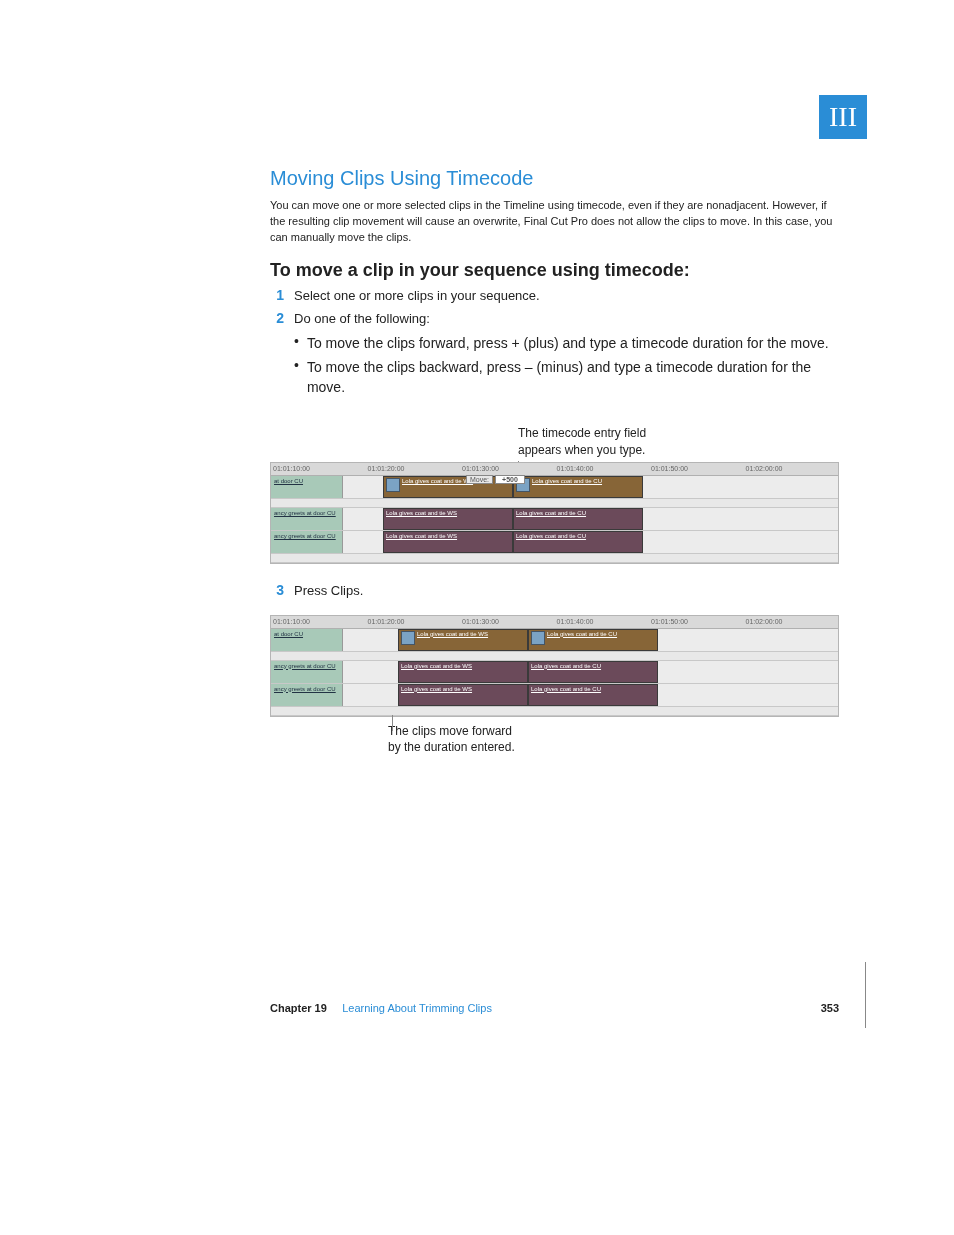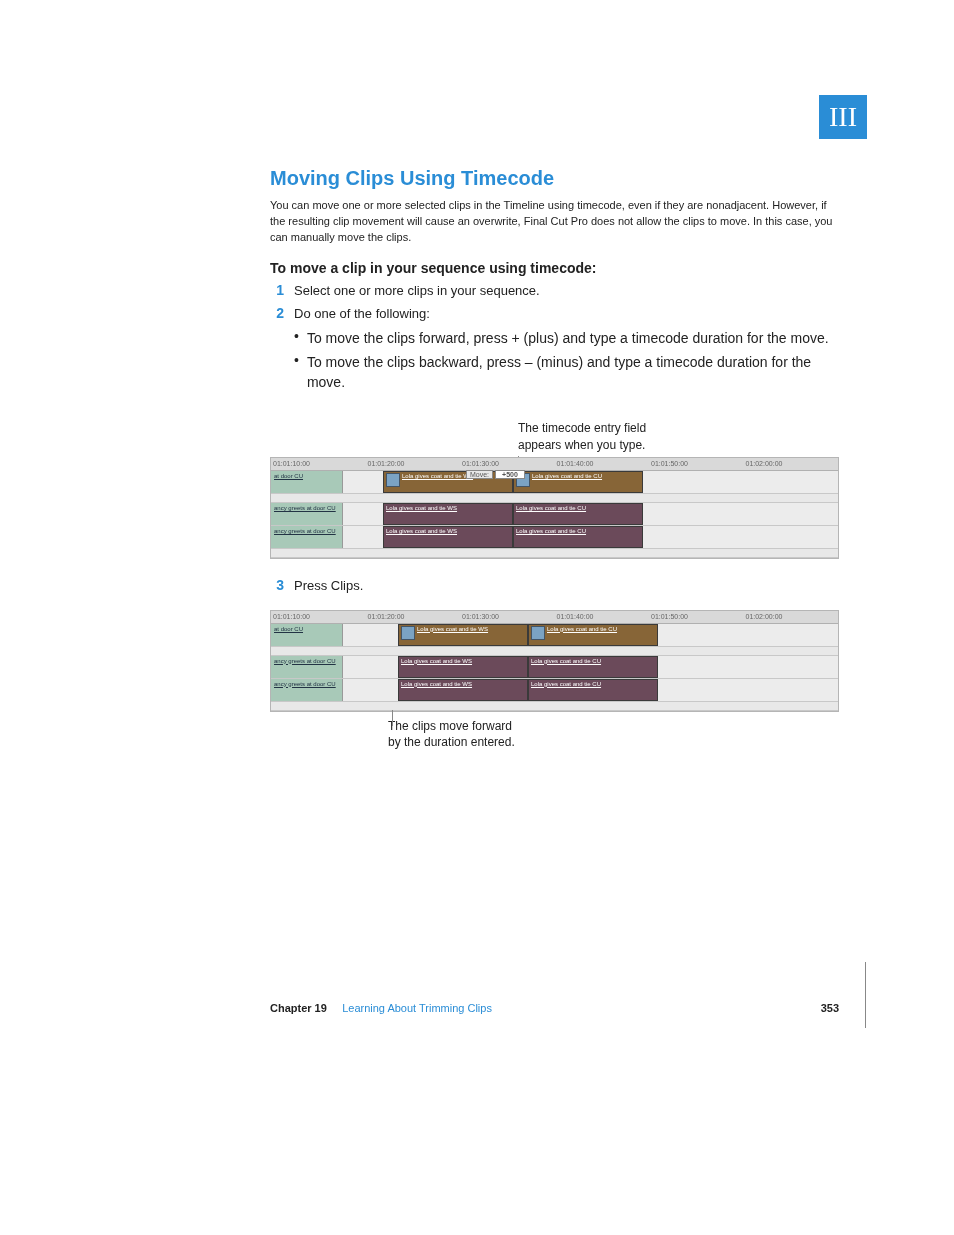--- a/index.html
+++ b/index.html
@@ -1,20 +1,20 @@
 <!DOCTYPE html>
 <html><head>
 <meta charset="utf-8">
 <style>
 body{margin:0;padding:0;background:#fff;font-family:"Helvetica Neue",Arial,sans-serif;color:#222;width:954px;position:relative}
 .page{padding:95px 115px 60px 270px;position:relative;min-height:1100px;box-sizing:border-box}
 .tab{position:absolute;right:87px;top:95px;width:48px;height:44px;background:#2a8dd6;color:#fff;font-family:Georgia,'Times New Roman',serif;font-weight:normal;font-size:28px;text-align:center;line-height:44px}
-.h{color:#2a8dd6;font-size:20px;font-weight:700;margin:72px 0 6px}
+.h{color:#2a8dd6;font-size:20px;font-weight:400;margin:72px 0 6px}
 .p{font-size:11px;line-height:1.45;margin:8px 0 10px}
-.b{font-weight:bold;font-size:14px;margin:14px 0 6px}
+.b{font-weight:bold;font-size:18px;margin:14px 0 6px}
 .step{display:flex;gap:10px;margin:4px 0}
 .step .n{color:#2a8dd6;font-weight:bold;font-size:14px;min-width:14px;text-align:right}
 .step .t{font-size:13px;line-height:1.45}
 .bul{display:flex;gap:8px;margin:4px 0 4px 24px}
 .bul .d{font-size:14px}
 .bul .t{font-size:14px;line-height:1.45}
 .cap{font-size:12px;line-height:1.35;margin:6px 0}
 .fig{margin:28px 0 14px}
 .fig .cap-top{margin-left:248px;margin-bottom:2px}
 .fig .cap-bot{margin-left:118px;margin-top:6px}

